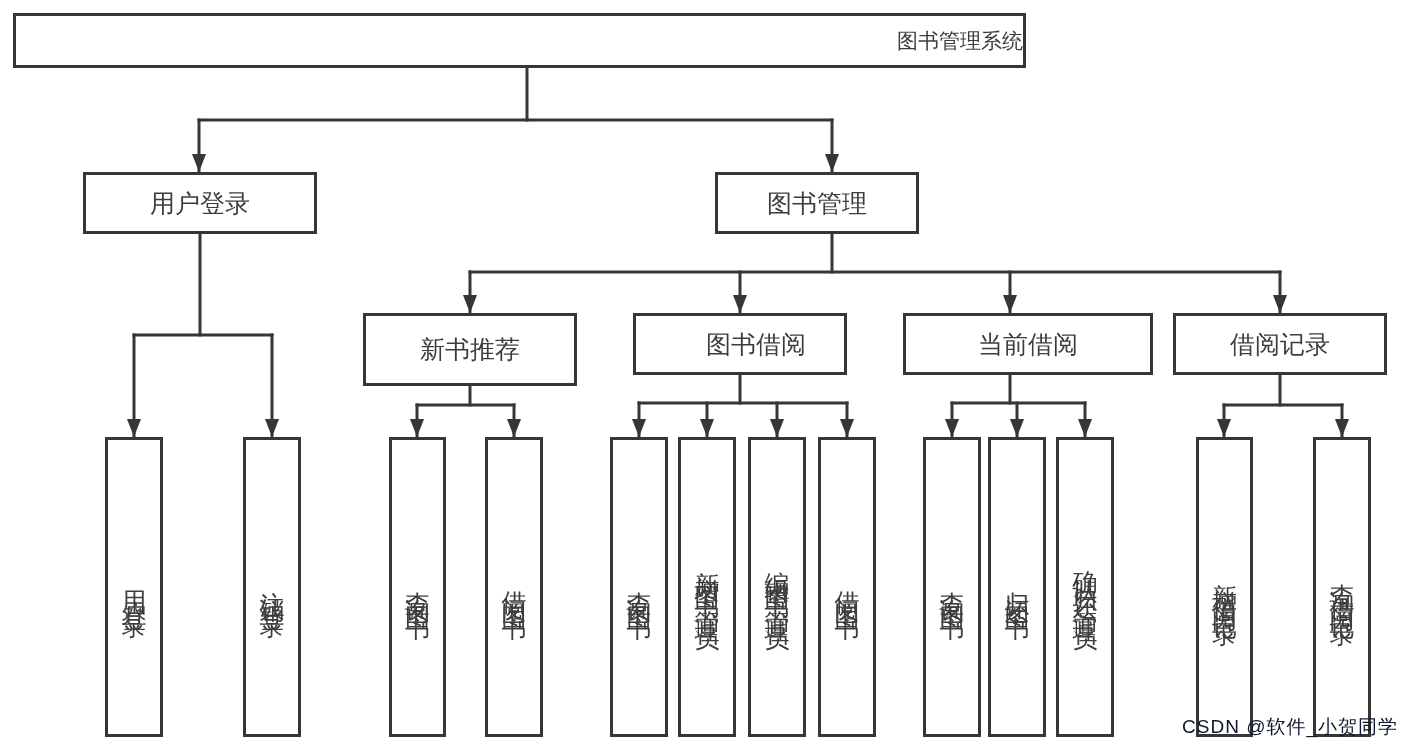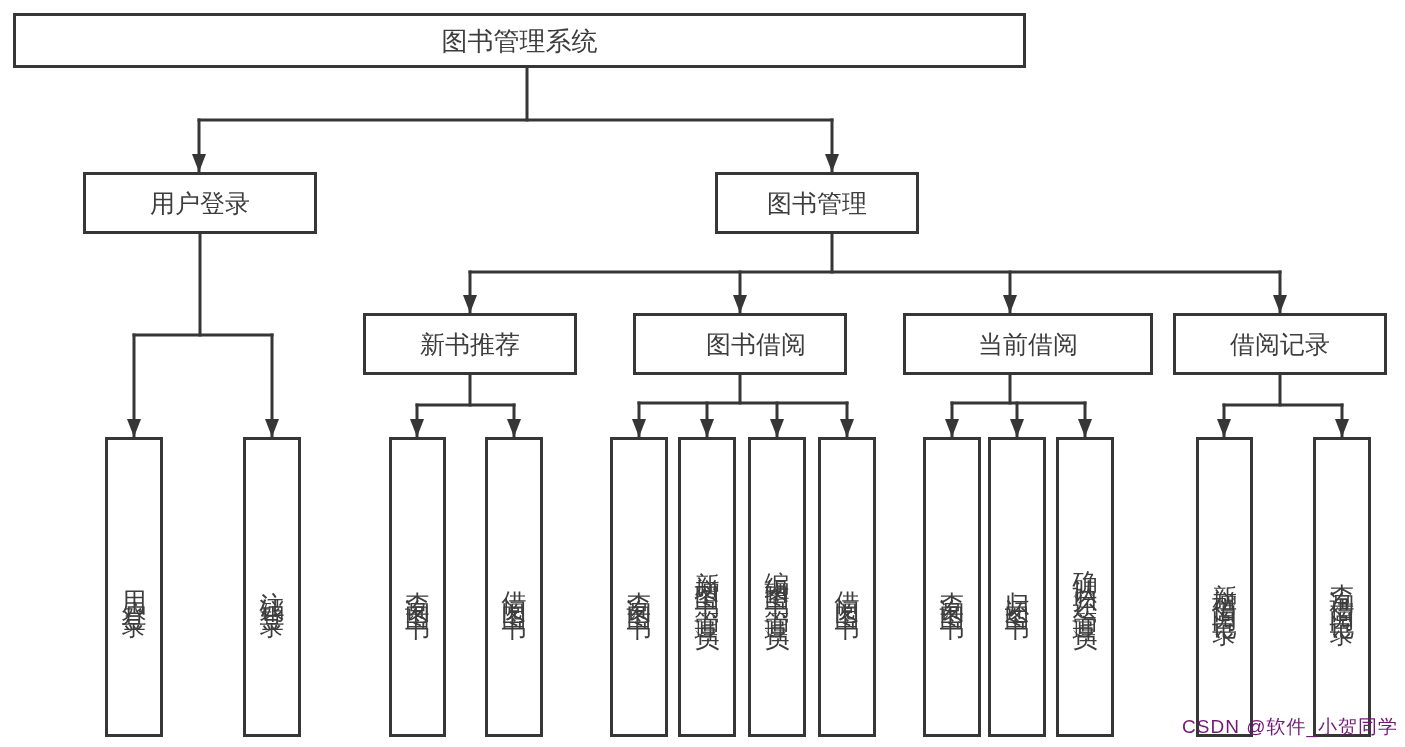--- a/index.html
+++ b/index.html
@@ -21,33 +21,33 @@
     position: absolute;
     background: #ffffff;
     border: 3px solid #363636;
     box-sizing: border-box;
     display: flex;
     align-items: center;
     justify-content: center;
     font-size: 25px;
     line-height: 1;
   }
-  .box.root { font-size: 26px; }
+  .box.root { font-size: 21px; justify-content: flex-end; }
   .v-box span {
     writing-mode: vertical-rl;
     text-orientation: mixed;
     letter-spacing: 8px;
     white-space: nowrap;
   }
   .watermark {
     position: absolute;
     top: 714px;
     right: 7px;
     font-size: 19px;
-    color: #701a75;
+    color: #0f172a;
     letter-spacing: 1px;
   }
 </style>
 </head>
 <body>
 
 <div class="canvas">
 
   <svg class="connectors" width="1405" height="747" viewBox="0 0 1405 747" aria-hidden="true">
     <defs>
@@ -103,21 +103,21 @@
     <span>图书管理系统</span>
   </div>
 
   <div class="box" style="left:83px; top:172px; width:234px; height:62px;">
     <span>用户登录</span>
   </div>
   <div class="box" style="left:715px; top:172px; width:204px; height:62px;">
     <span>图书管理</span>
   </div>
 
-  <div class="box" style="left:363px; top:313px; width:214px; height:62px;">
+  <div class="box" style="left:363px; top:313px; width:214px; height:73px;">
     <span>新书推荐</span>
   </div>
   <div class="box" style="left:633px; top:313px; width:214px; height:62px;padding-left:32px;">
     <span>图书借阅</span>
   </div>
   <div class="box" style="left:903px; top:313px; width:250px; height:62px;">
     <span>当前借阅</span>
   </div>
   <div class="box" style="left:1173px; top:313px; width:214px; height:62px;">
     <span>借阅记录</span>

